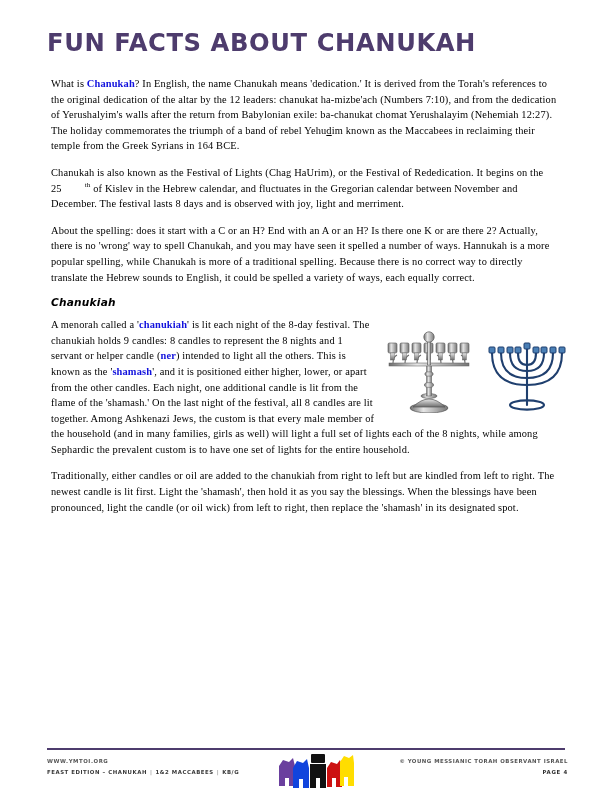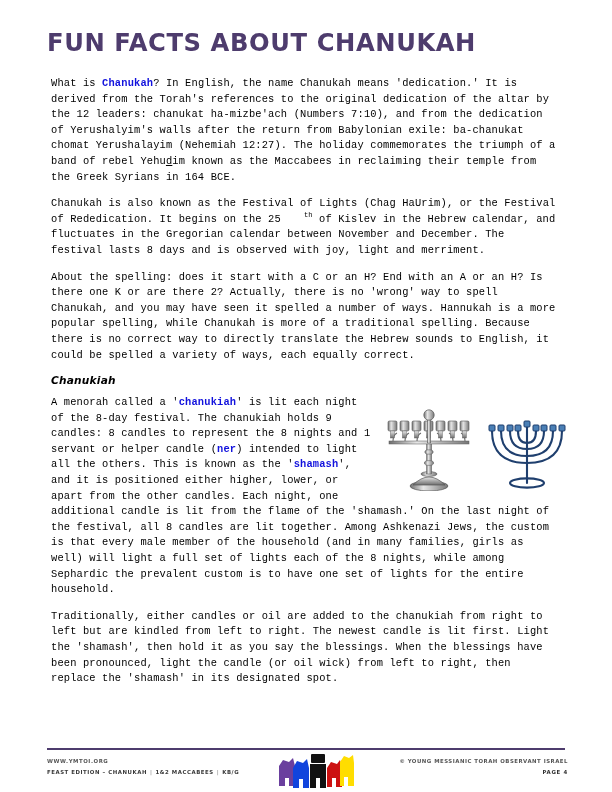--- a/index.html
+++ b/index.html
@@ -42,21 +42,21 @@
   
   .content {
     position: absolute;
     left: 51px;
     top: 76px;
     width: 518px;
   }
 
   p.para {
     margin: 0 12px 11px 0;
-    font-family: Liberation Mono, monospace;
+    font-family: Liberation Serif, serif;
     font-size: 10.4px;
     line-height: 15.6px;
     color: #000000;
     text-align: left;
     letter-spacing: 0.15px;
   }
 
   .subhead {
     margin: 4px 0 9px 0;
     font-family: "DejaVu Sans", sans-serif;

